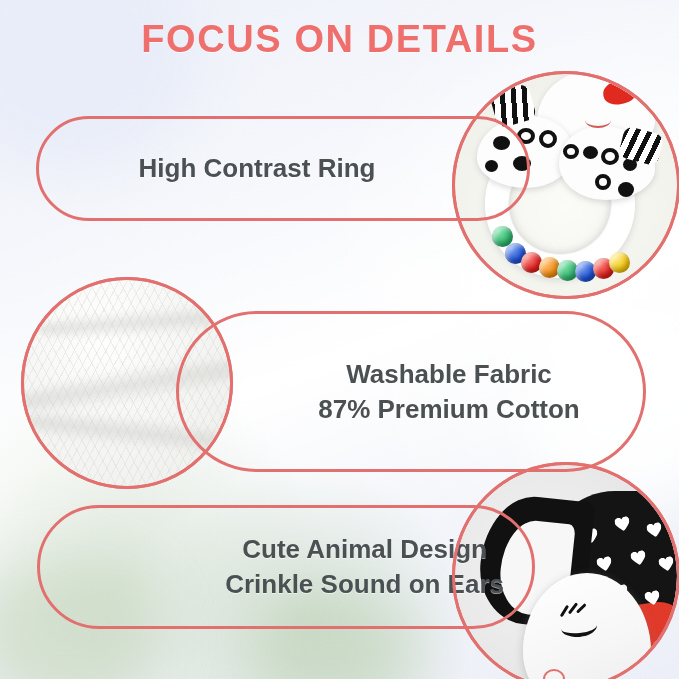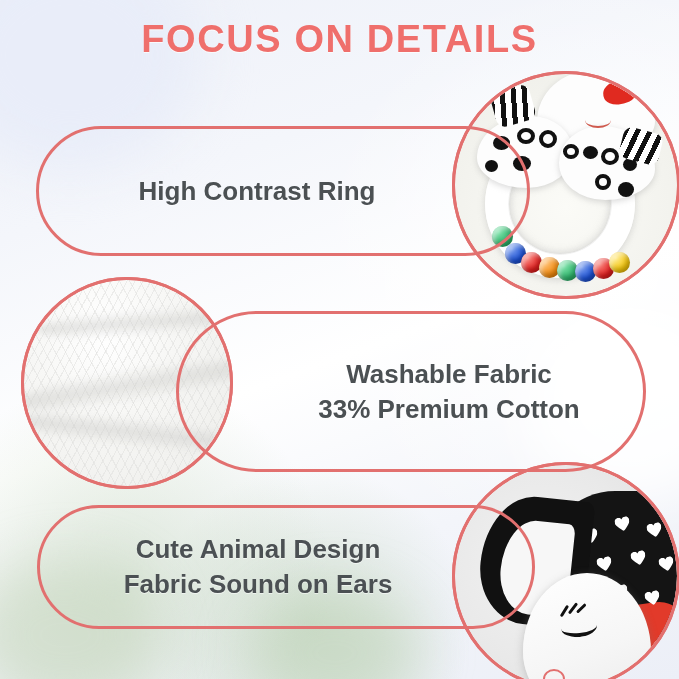--- a/index.html
+++ b/index.html
@@ -68,36 +68,36 @@
     font-weight: bold;
     font-size: 26px;
     line-height: 1.34;
     text-shadow: 0 1px 0 rgba(255,255,255,0.55);
     white-space: nowrap;
   }
   .pill-line { display: block; }
 
   
   #pill-1 {
-    left: 36px;  top: 126px;
-    width: 494px; height: 130px;
+    left: 36px;  top: 116px;
+    width: 494px; height: 105px;
   }
   #pill-1 .pill-text { transform: translateX(-26px); }
 
   
   #pill-2 {
     left: 176px; top: 311px;
     width: 470px; height: 161px;
   }
   #pill-2 .pill-text { transform: translateX(38px); }
 
   
   #pill-3 {
     left: 37px;  top: 505px;
-    width: 498px; height: 124px;
+    width: 498px; height: 124px; justify-content: flex-end;
   }
   #pill-3 .pill-text { transform: translateX(-28px); }
 
   
   .photo {
     position: absolute;
     border-radius: 50%;
     box-sizing: border-box;
     border: 3px solid #e2706f;
     overflow: hidden;
@@ -339,28 +339,28 @@
 
   <div class="pill" id="pill-1">
     <div class="pill-text">
       <span class="pill-line">High Contrast Ring</span>
     </div>
   </div>
 
   <div class="pill" id="pill-2">
     <div class="pill-text">
       <span class="pill-line">Washable Fabric</span>
-      <span class="pill-line">33% Premium Cotton</span>
+      <span class="pill-line">87% Premium Cotton</span>
     </div>
   </div>
 
   <div class="pill" id="pill-3">
     <div class="pill-text">
       <span class="pill-line">Cute Animal Design</span>
-      <span class="pill-line">Fabric Sound on Ears</span>
+      <span class="pill-line">Crinkle Sound on Ears</span>
     </div>
   </div>
 
   <div class="photo" style="left:452px; top:71px; width:228px; height:228px; background:transparent; border-color:#e2706f;"></div>
   <div class="photo" style="left:21px; top:277px; width:212px; height:212px; background:transparent; border-color:#e2706f;"></div>
   <div class="photo" style="left:452px; top:462px; width:228px; height:228px; background:transparent; border-color:#e2706f;"></div>
 
 </div>
 
 </body></html>

